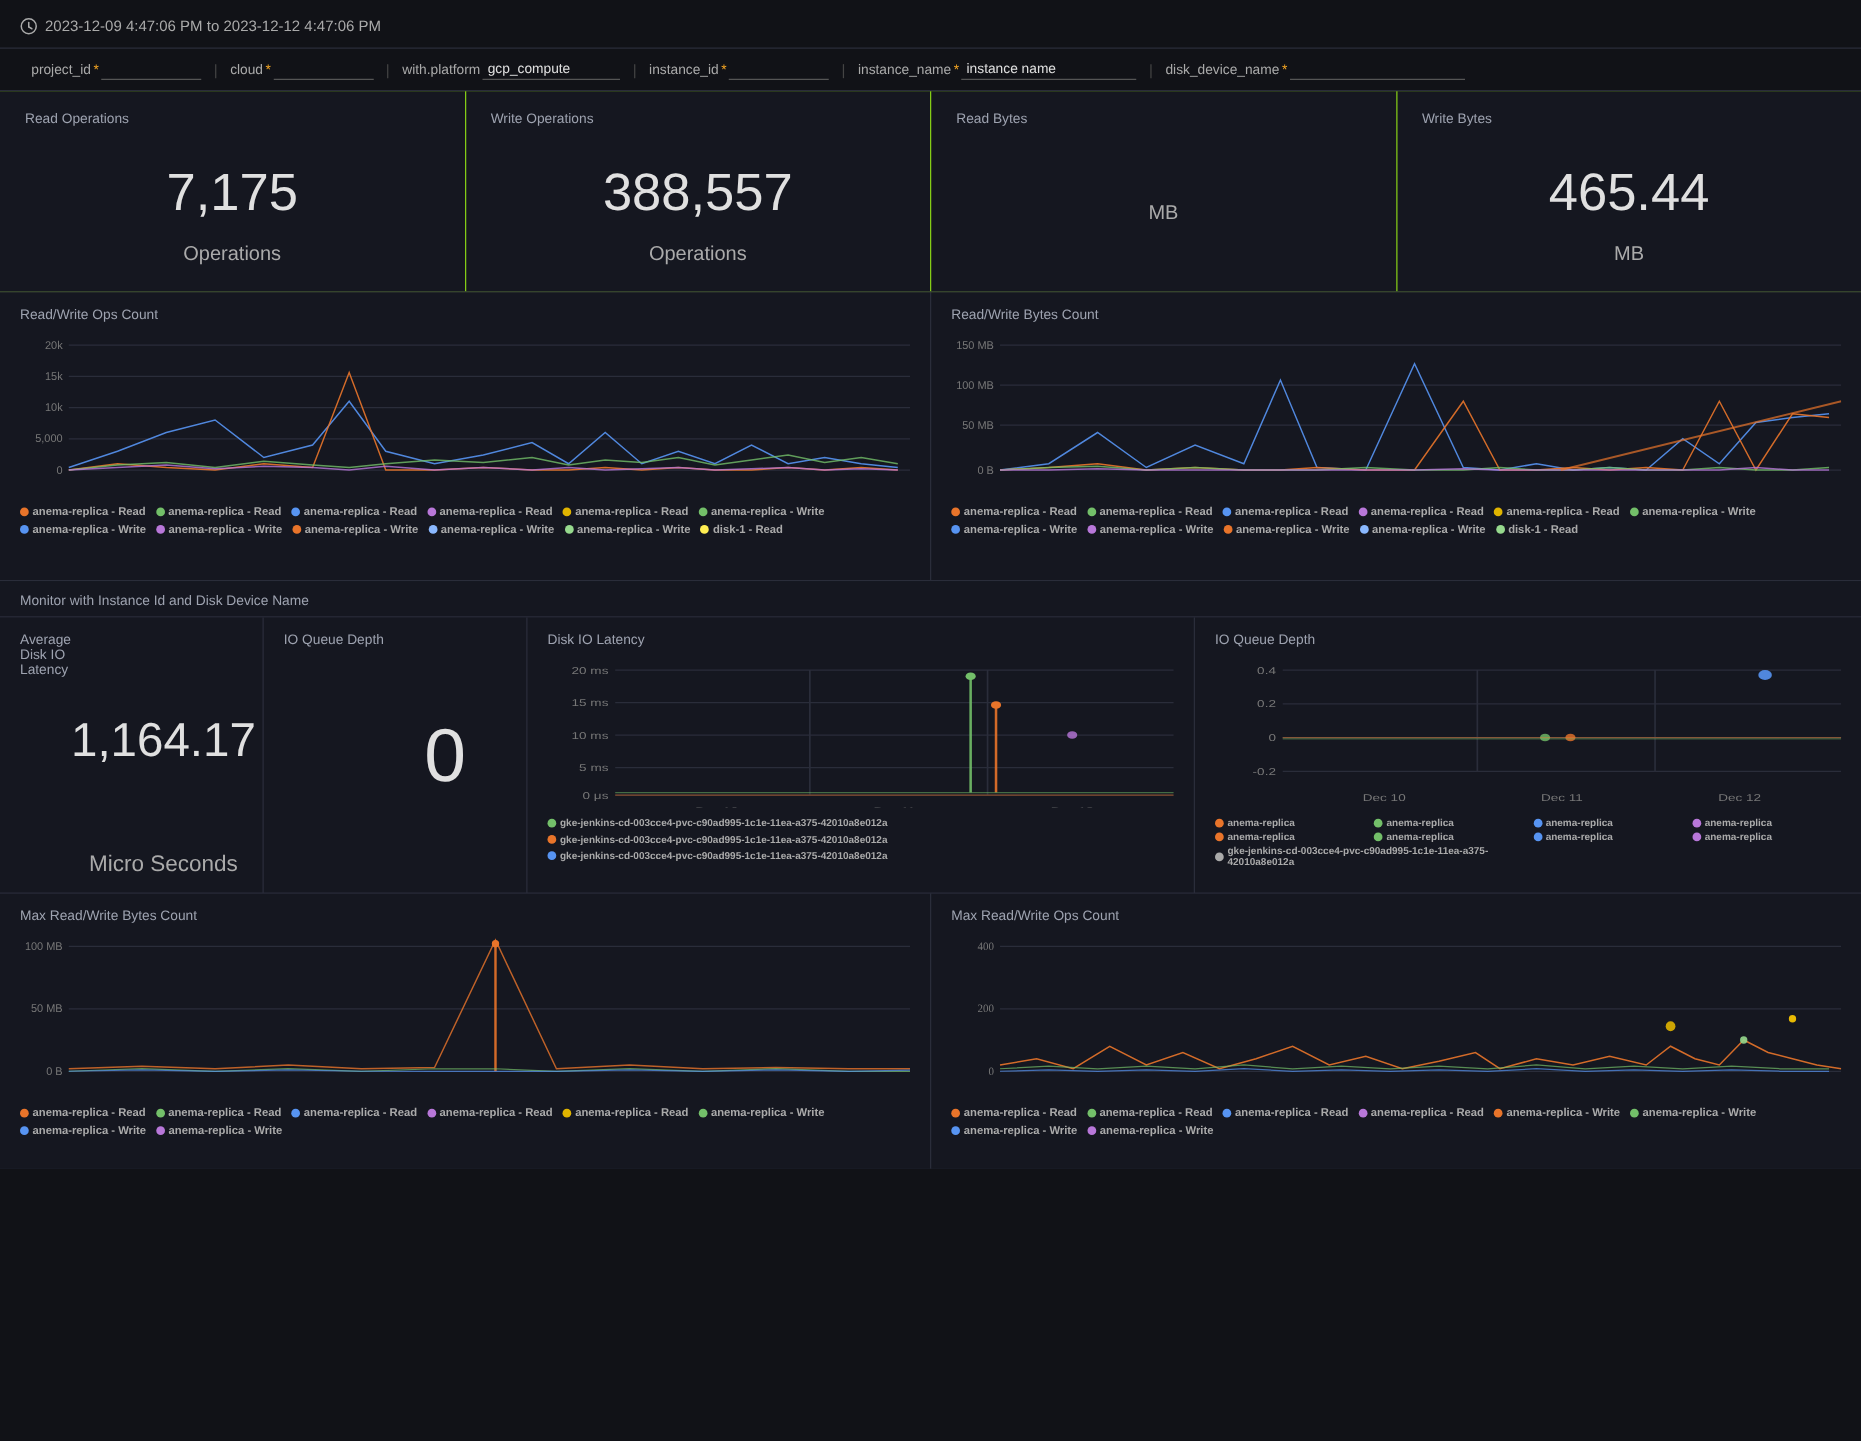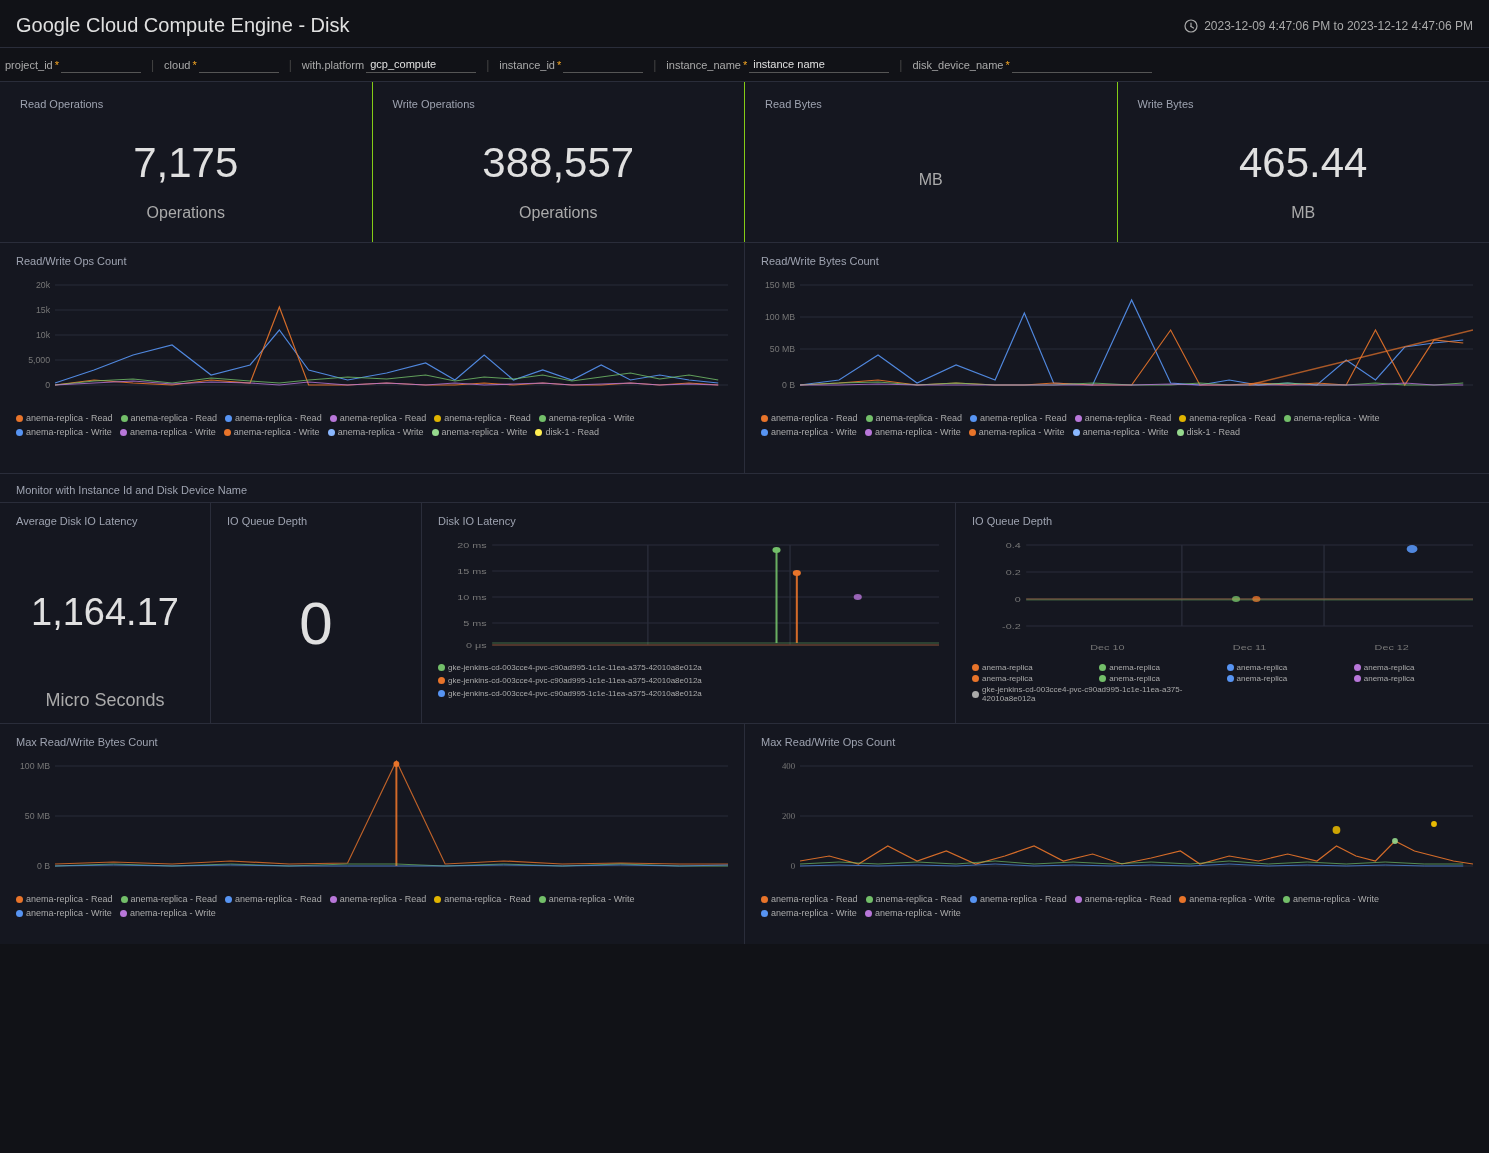--- a/index.html
+++ b/index.html
@@ -32,21 +32,21 @@
       color: #aaa;
       display: flex;
       align-items: center;
       gap: 6px;
     }
 
     .filter-bar {
       display: flex;
       align-items: center;
       gap: 8px;
-      padding: 8px 5px;
+      padding: 8px 25px;
       border-bottom: 1px solid #2a2d3a;
       flex-wrap: wrap;
     }
 
     .filter-item {
       display: flex;
       align-items: center;
       gap: 2px;
     }
 
@@ -157,20 +157,21 @@
       width: 100%;
       height: 100%;
     }
 
     .chart-legend {
       display: flex;
       flex-wrap: wrap;
       gap: 4px 8px;
       font-size: 9px;
       color: #aaa;
+      font-weight: bold;
     }
 
     .legend-item {
       display: flex;
       align-items: center;
       gap: 3px;
     }
 
     .legend-dot {
       width: 7px;
@@ -199,21 +200,21 @@
 
     .monitor-card {
       background: #151720;
       padding: 12px 16px;
       min-height: 220px;
     }
 
     .monitor-card-big {
       min-height: 220px;
       display: flex;
-      flex-direction: column;
+      flex-direction: row;
       justify-content: flex-start;
     }
 
     .big-value {
       font-size: 38px;
       font-weight: 300;
       color: #e0e0e0;
       text-align: center;
       margin: auto;
     }
@@ -267,21 +268,20 @@
     .clock-icon {
       width: 14px;
       height: 14px;
       display: inline-block;
     }
   </style>
 </head>
 <body>
 
 <div class="header">
-  <h1 class="header-title">Google Cloud Compute Engine - Disk</h1>
   <div class="header-time">
     <svg class="clock-icon" viewBox="0 0 14 14" fill="none">
       <circle cx="7" cy="7" r="6" stroke="#aaa" stroke-width="1.2"></circle>
       <line x1="7" y1="4" x2="7" y2="7.5" stroke="#aaa" stroke-width="1.2" stroke-linecap="round"></line>
       <line x1="7" y1="7.5" x2="9.5" y2="9" stroke="#aaa" stroke-width="1.2" stroke-linecap="round"></line>
     </svg>
     <span>2023-12-09 4:47:06 PM to 2023-12-12 4:47:06 PM</span>
   </div>
 </div>
 

